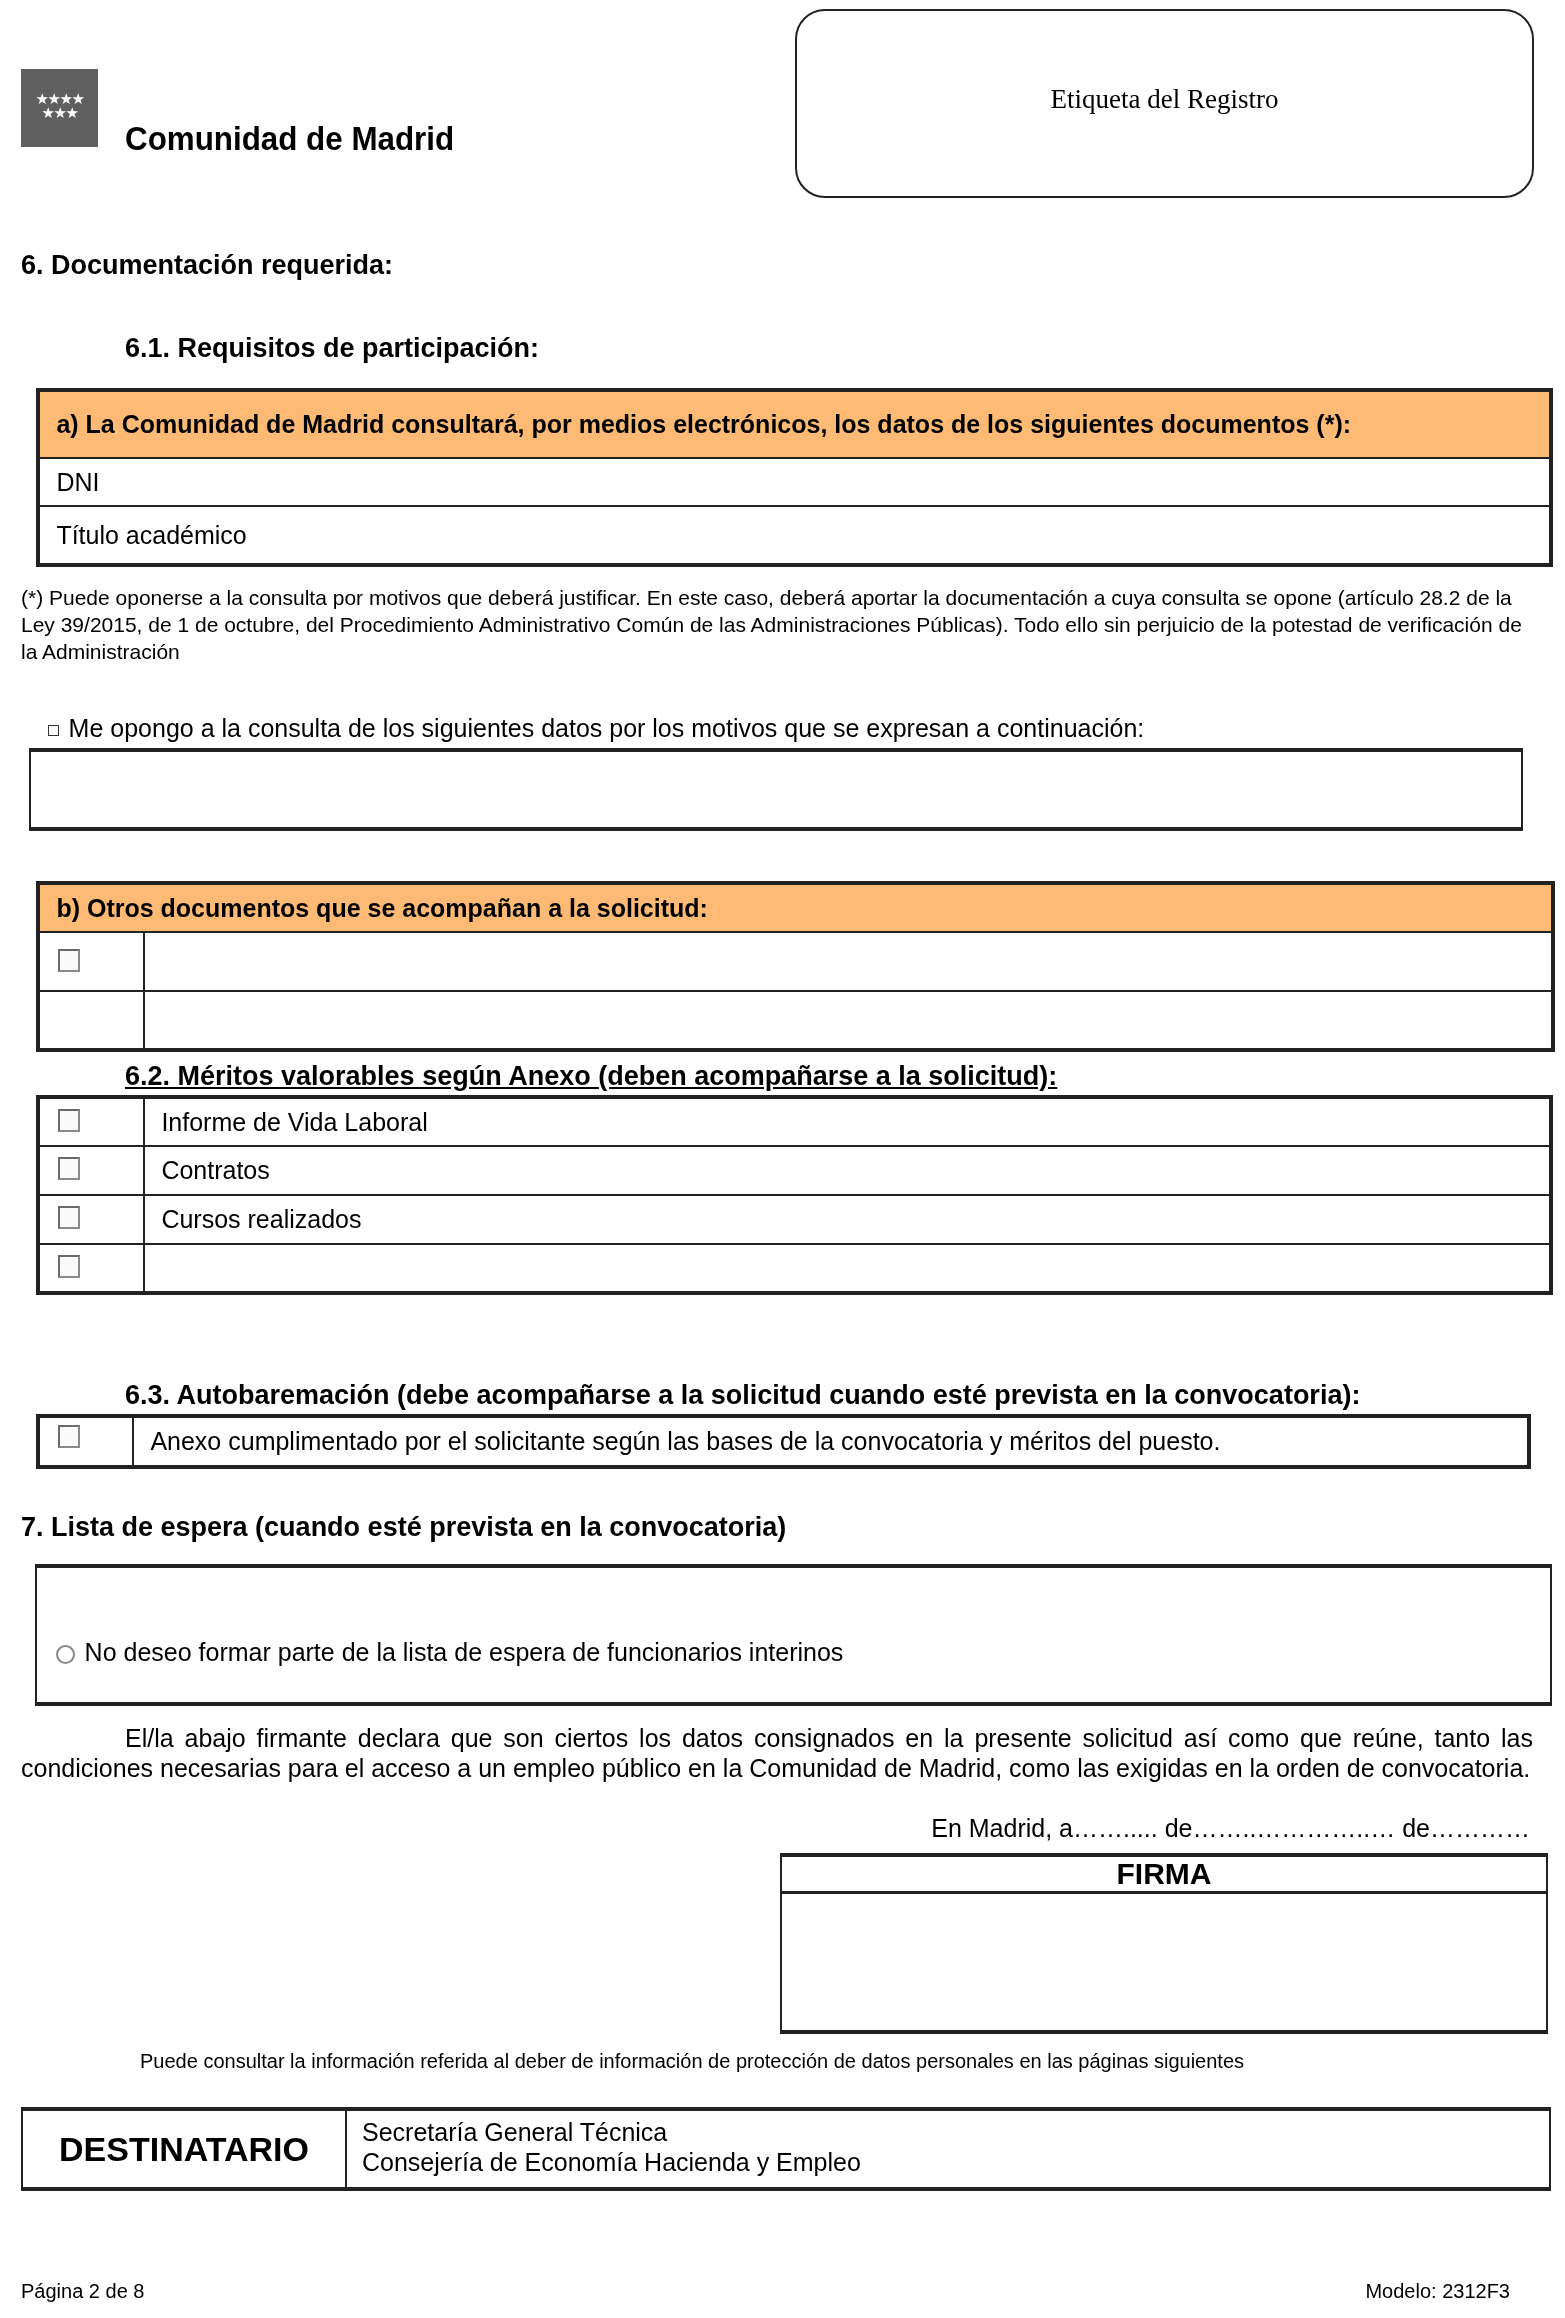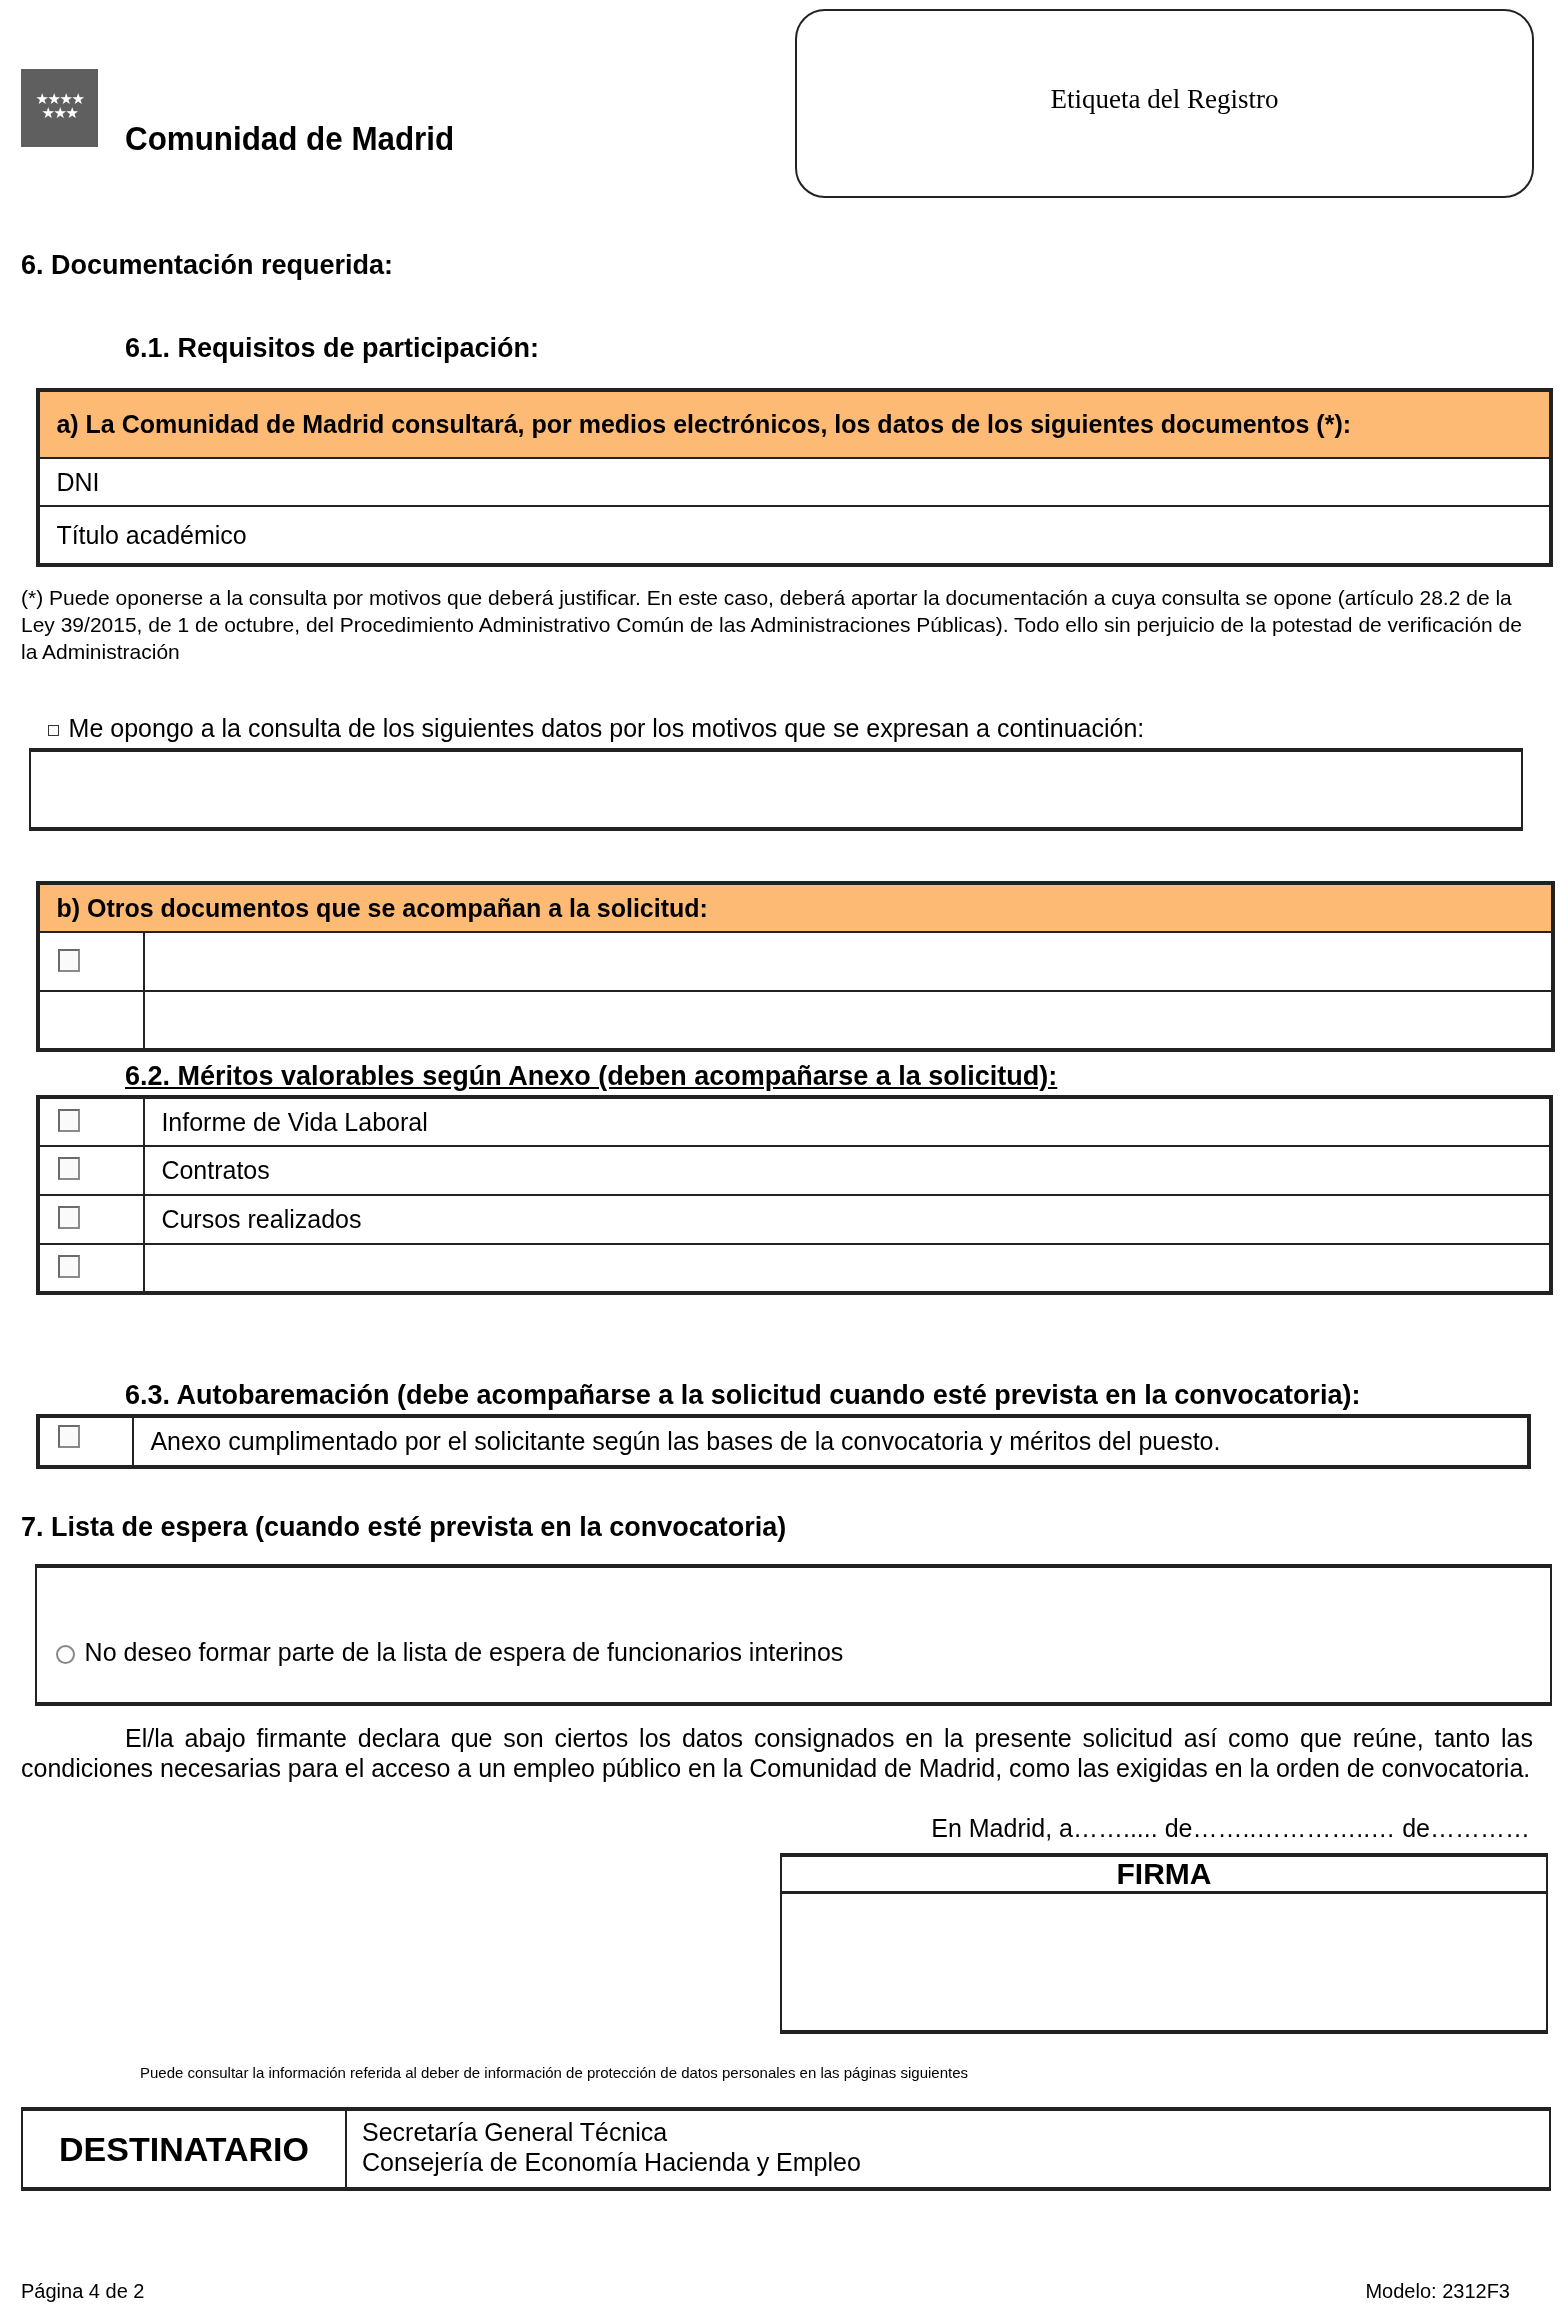--- a/index.html
+++ b/index.html
@@ -128,25 +128,25 @@
 </div>
 
 <div class="abs body-t justify" style="left:21px; top:1723px; width:1512px; line-height:30px; text-indent:104px;">El/la abajo firmante declara que son ciertos los datos consignados en la presente solicitud así como que reúne, tanto las condiciones necesarias para el acceso a un empleo público en la Comunidad de Madrid, como las exigidas en la orden de convocatoria.</div>
 <div class="abs body-t" style="right:36px; top:1814px;">En Madrid, a……..... de……..…………..… de…………</div>
 
 <div class="abs" style="left:780px; top:1853px; width:768px; height:181px; border:4.1px solid #222; border-left-width:2.7px; border-right-width:2.7px; box-sizing:border-box;">
   <div style="height:34px; border-bottom:3.4px solid #222; text-align:center; font-size:30px; font-weight:bold; line-height:34px;">FIRMA</div>
   <div style="height:134px;"></div>
 </div>
 
-<div class="abs" style="left:140px; top:2050px; font-size:15px;margin-top:14px;">Puede consultar la información referida al deber de información de protección de datos personales en las páginas siguientes</div>
+<div class="abs" style="left:140px; top:2050px; font-size:20px;">Puede consultar la información referida al deber de información de protección de datos personales en las páginas siguientes</div>
 
 <div class="abs" style="left:21px; top:2107px; width:1530px; height:84px; border:4.8px solid #222; border-left-width:2.7px; border-right-width:2.7px; box-sizing:border-box; display:flex;">
   <div style="width:322px; border-right:2.7px solid #222; display:flex; align-items:center; justify-content:center; font-size:34px; font-weight:bold;">DESTINATARIO</div>
   <div style="padding-left:15px; padding-top:5.5px; font-size:25px; line-height:30px;">
     <div>Secretaría General Técnica</div>
     <div>Consejería de Economía Hacienda y Empleo</div>
   </div>
 </div>
 
-<div class="abs" style="left:21px; top:2280px; font-size:20px;">Página 4 de 2</div>
+<div class="abs" style="left:21px; top:2280px; font-size:20px;">Página 2 de 8</div>
 <div class="abs" style="right:56px; top:2280px; font-size:20px;">Modelo: 2312F3</div>
 
 
 </body></html>

